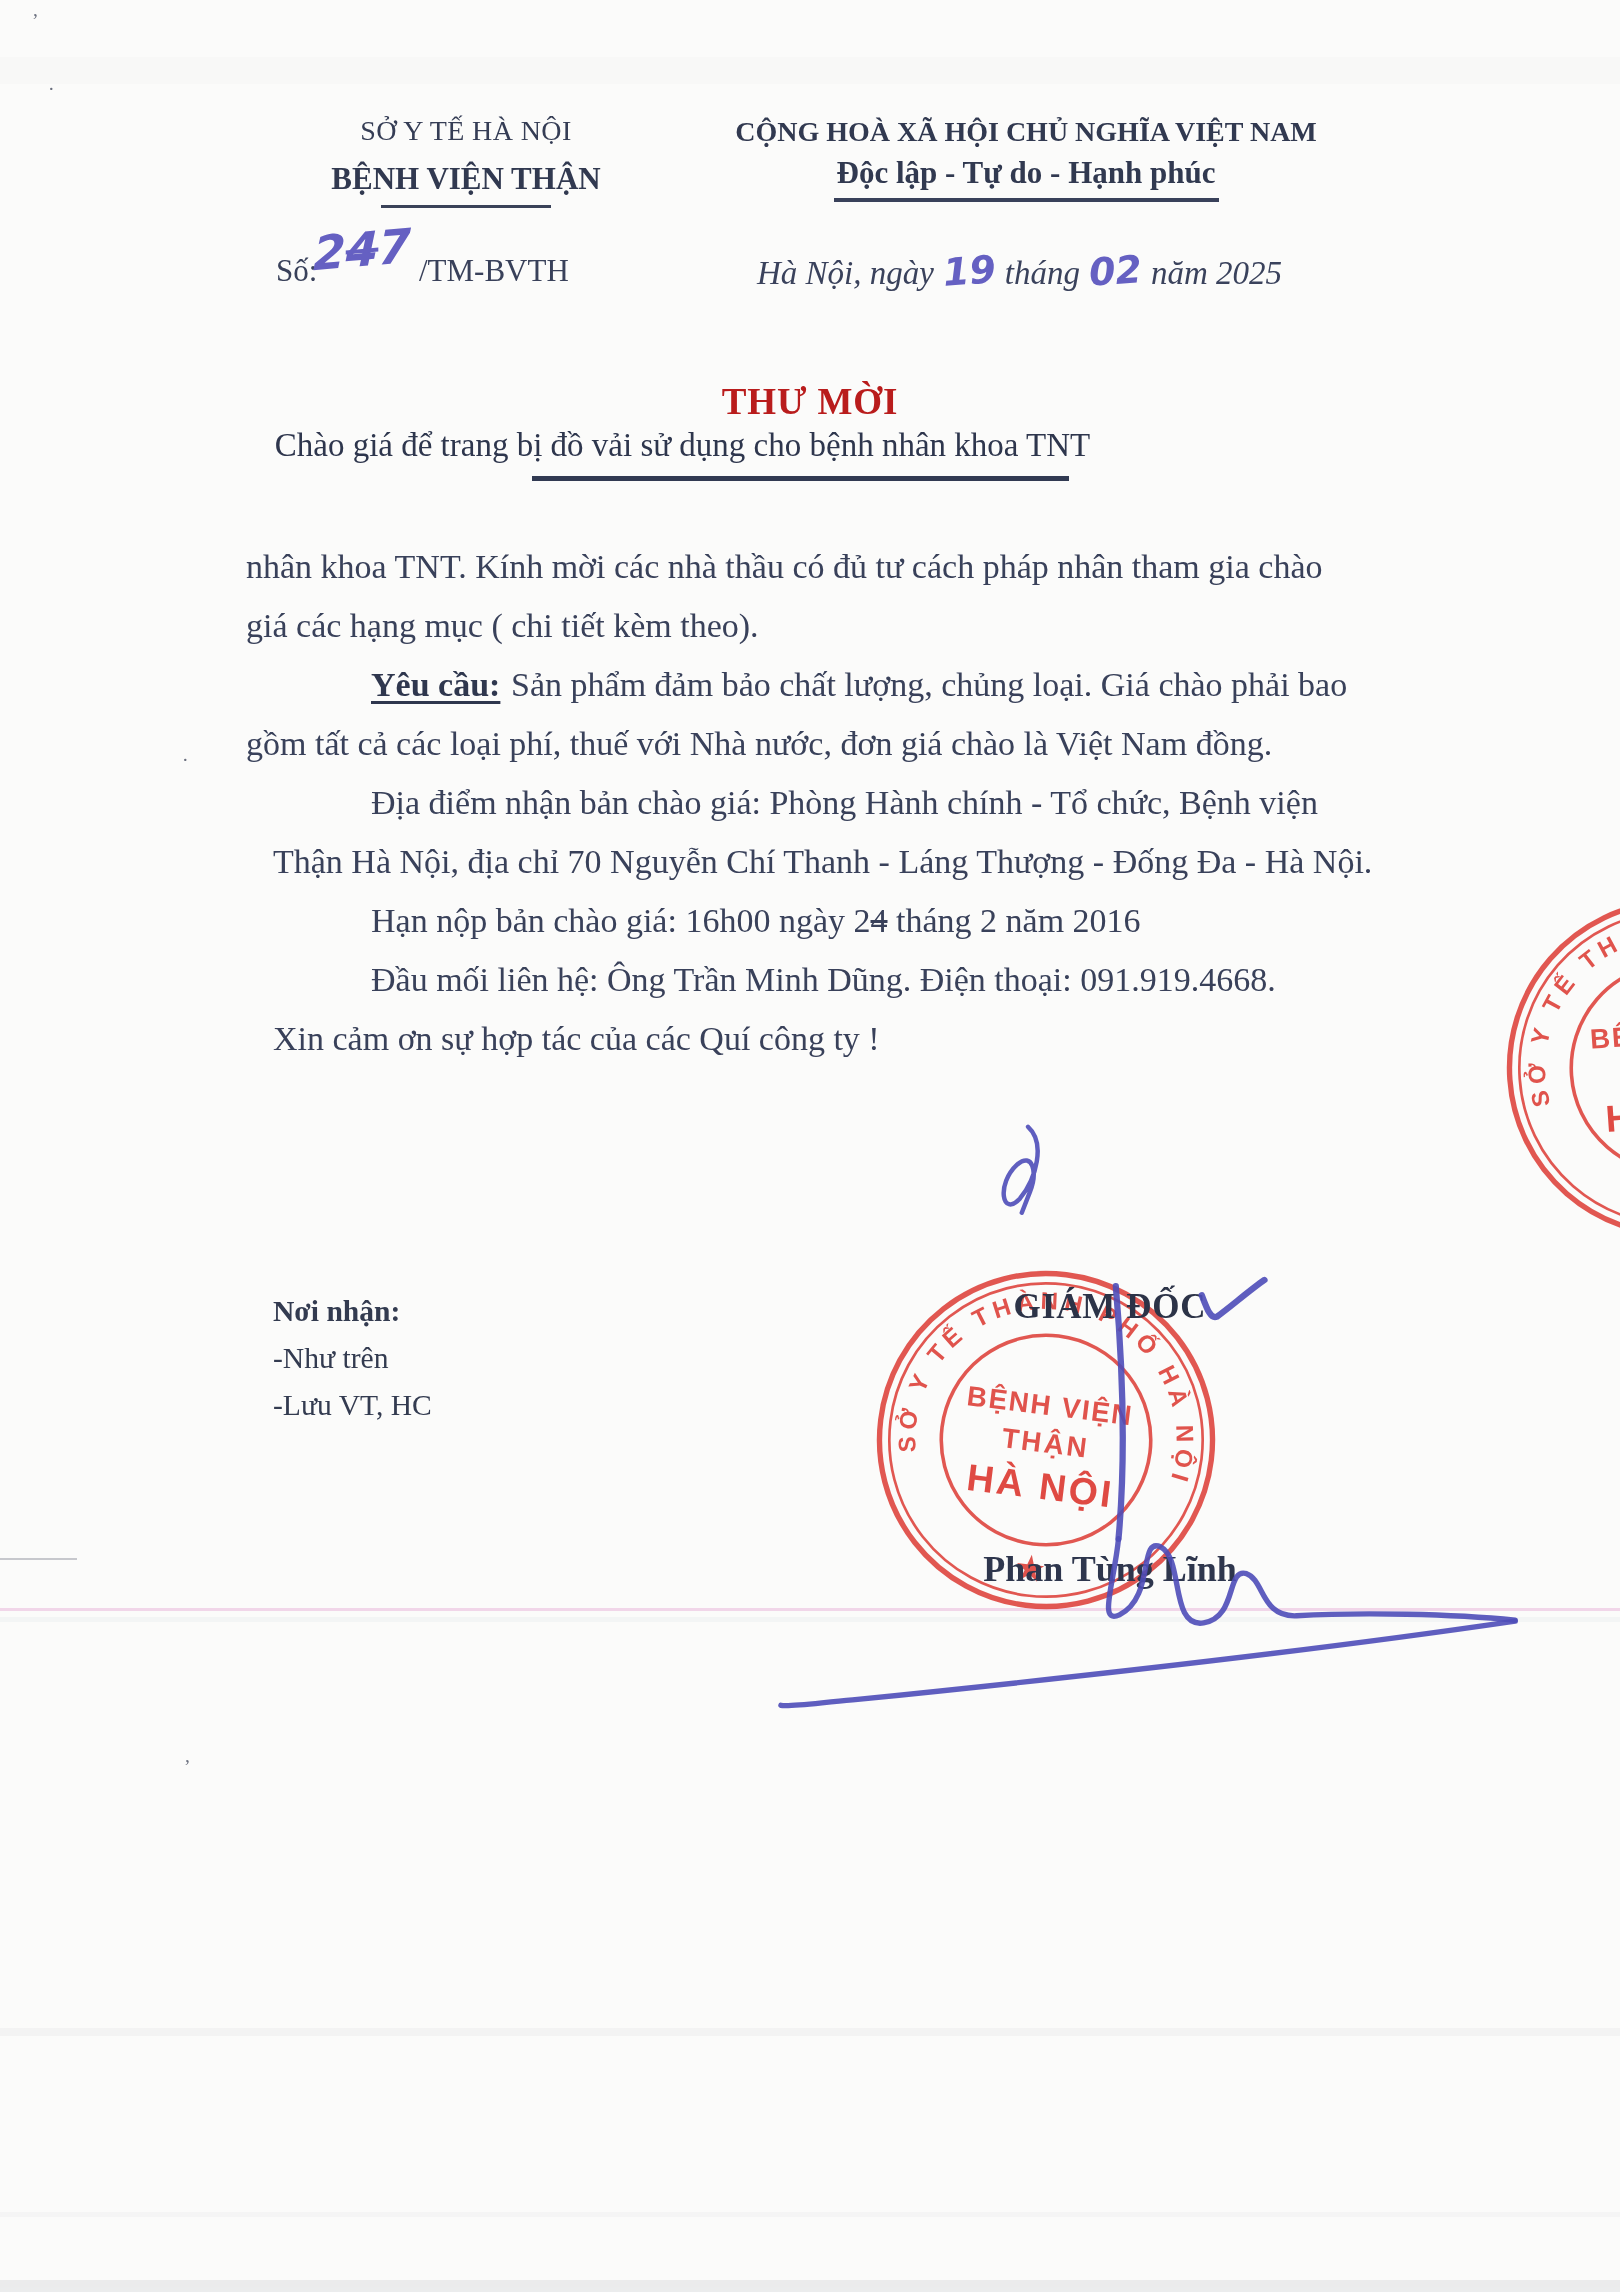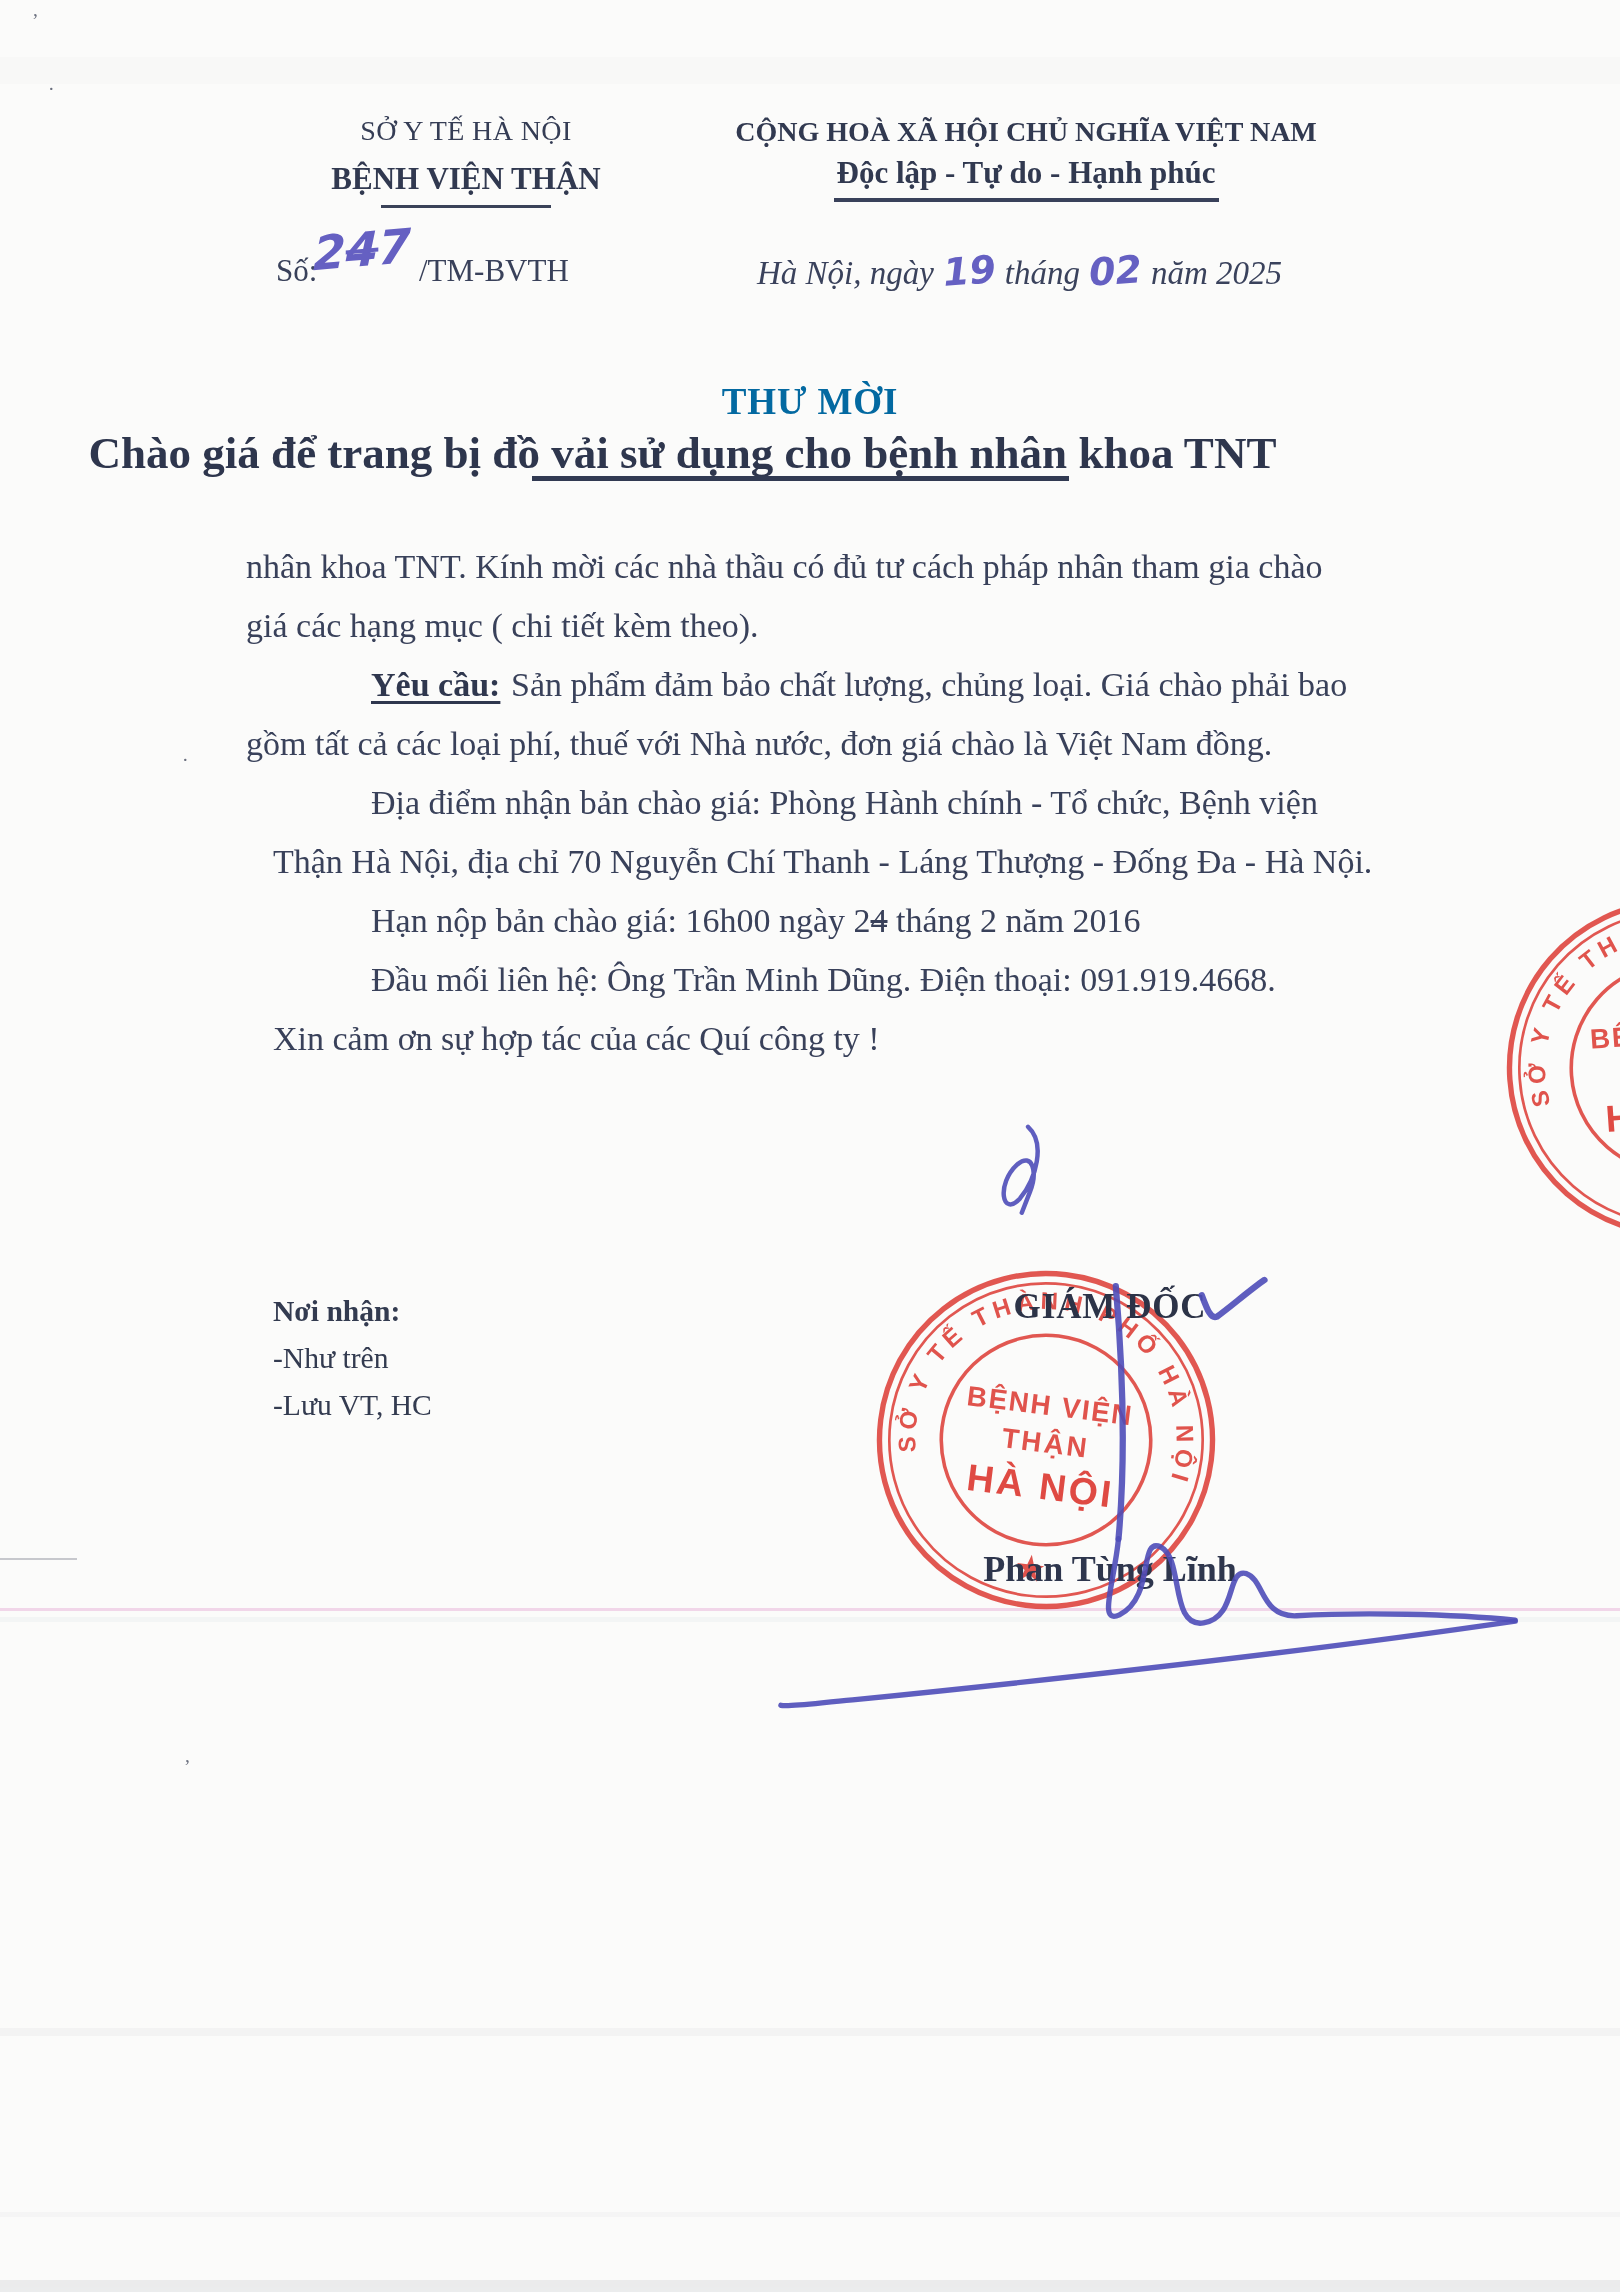--- a/index.html
+++ b/index.html
@@ -25,22 +25,22 @@
   .so-label{left:276px;top:253px;font-size:31px;}
   .so-number{left:313px;top:222px;font-size:47px;font-weight:bold;font-style:italic;
     font-family:"DejaVu Sans",sans-serif;color:#6560c2;transform:rotate(-5deg) skewX(-6deg);}
   .so-number .mid{text-decoration:line-through;}
   .so-suffix{left:419px;top:253px;font-size:31px;}
   .date-row{left:757px;top:249px;font-size:33px;font-style:italic;color:#3a425c;white-space:nowrap;}
   .date-row .hand{font-family:"DejaVu Sans",sans-serif;font-weight:bold;font-size:38px;
     color:#6560c2;display:inline-block;transform:rotate(-4deg);margin:0 9px;}
   
   .doc-title{left:0;top:380px;width:1620px;text-align:center;font-size:37px;font-weight:bold;
-    letter-spacing:0.9px;color:#0369a1;}
-  .doc-subtitle{left:0;top:427px;width:1365px;text-align:center;font-size:45px;font-weight:bold;color:#2e364d;}
+    letter-spacing:0.9px;color:#b91c1c;}
+  .doc-subtitle{left:0;top:427px;width:1365px;text-align:center;font-size:33px;font-weight:normal;color:#2e364d;}
   .sub-rule{left:532px;top:476px;width:537px;height:4.5px;background:#313a52;}
   
   .body-block{left:246px;top:537px;width:1182px;}
   .bline{font-size:34px;line-height:59px;white-space:nowrap;color:#39415a;}
   .bline.ind{padding-left:125px;}
   .bline.ind-sm{padding-left:27px;}
   .bold-ul{font-weight:bold;text-decoration:underline;text-underline-offset:5.4px;
     text-decoration-thickness:2.7px;margin-right:10.7px;color:#2f374e;}
   .crossed{text-decoration:line-through;}
   

